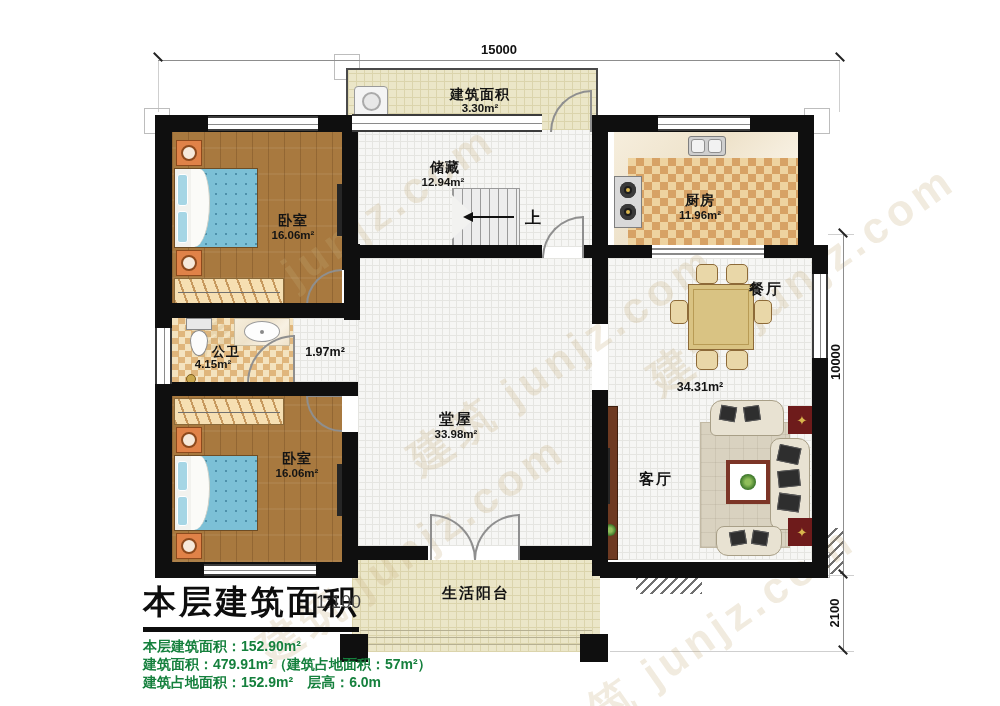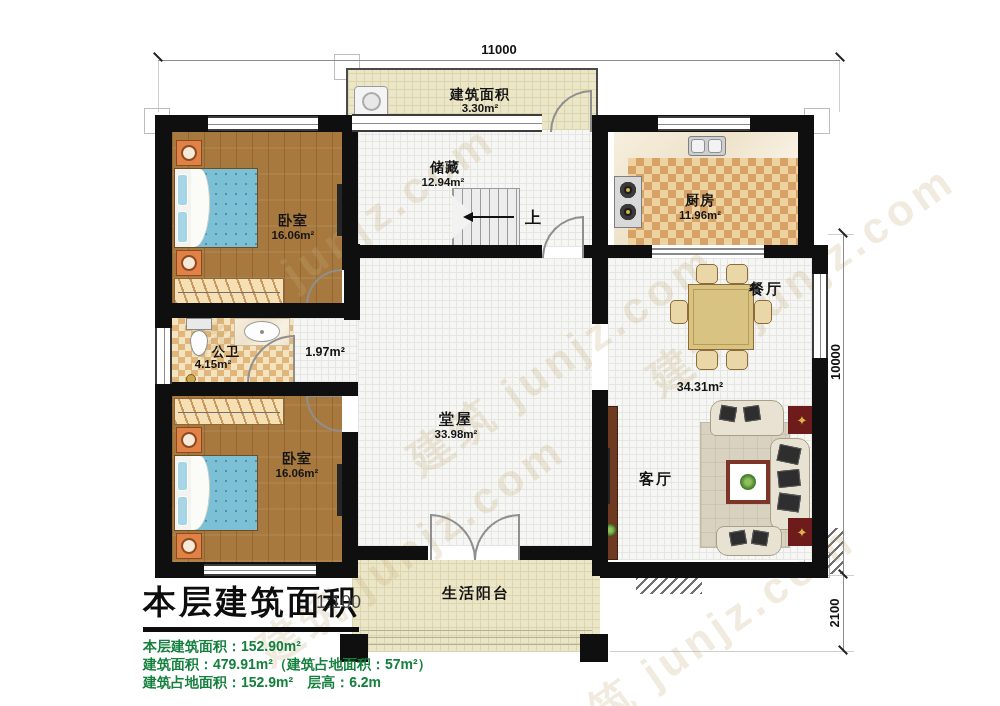--- a/index.html
+++ b/index.html
@@ -228,21 +228,21 @@
   <div class="marker" style="left:144px;top:108px;width:26px;height:26px"></div>
   <div class="marker" style="left:334px;top:54px;width:26px;height:26px"></div>
   <div class="marker" style="left:804px;top:108px;width:26px;height:26px"></div>
   <div class="marker" style="left:804px;top:552px;width:26px;height:26px"></div>
 
   <div class="dim" style="left:158px;top:60px;width:682px;height:1px"></div>
   <div class="tick" style="left:152px;top:56px"></div>
   <div class="tick" style="left:834px;top:56px"></div>
   <div class="ext" style="left:158px;top:60px;width:1px;height:52px"></div>
   <div class="ext" style="left:839px;top:60px;width:1px;height:52px"></div>
-  <div class="dimlbl" style="left:459px;top:42px;width:80px;height:16px">11000</div>
+  <div class="dimlbl" style="left:459px;top:42px;width:80px;height:16px">15000</div>
 
   <div class="dim" style="left:843px;top:235px;width:1px;height:417px"></div>
   <div class="tick" style="left:837px;top:232px"></div>
   <div class="tick" style="left:837px;top:573px"></div>
   <div class="tick" style="left:837px;top:649px"></div>
   <div class="ext" style="left:828px;top:234px;width:26px;height:1px"></div>
   <div class="ext" style="left:828px;top:575px;width:26px;height:1px"></div>
   <div class="ext" style="left:610px;top:651px;width:244px;height:1px"></div>
   <div class="dimlbl rot" style="left:806px;top:354px;width:60px;height:16px">10000</div>
   <div class="dimlbl rot" style="left:810px;top:605px;width:50px;height:16px">2100</div>
@@ -267,16 +267,16 @@
   <div class="lbl area" style="left:257px;top:467px;width:80px">16.06m²</div>
   <div class="lbl big" style="left:426px;top:584px;width:100px">生活阳台</div>
   <div class="lbl" style="left:522px;top:208px;width:22px;font-size:16px">上</div>
 
   <div class="titleblock">
     <div class="t1">本层建筑面积</div>
     <div class="t2">1:100</div>
     <div class="bar"></div>
     <div class="info" style="top:638px">本层建筑面积：152.90m²</div>
     <div class="info" style="top:656px">建筑面积：479.91m²（建筑占地面积：57m²）</div>
-    <div class="info" style="top:674px">建筑占地面积：152.9m²　层高：6.2m</div>
+    <div class="info" style="top:674px">建筑占地面积：152.9m²　层高：6.0m</div>
   </div>
 
 </div>
 
 </body></html>

